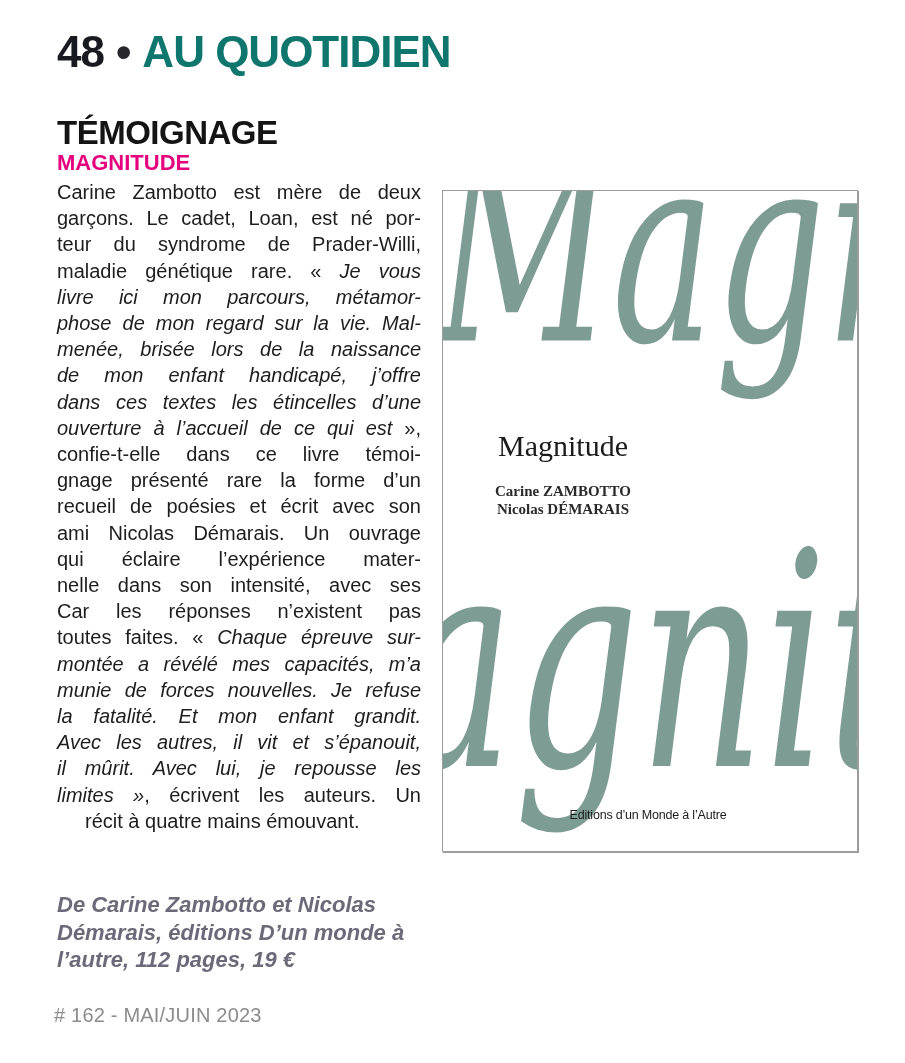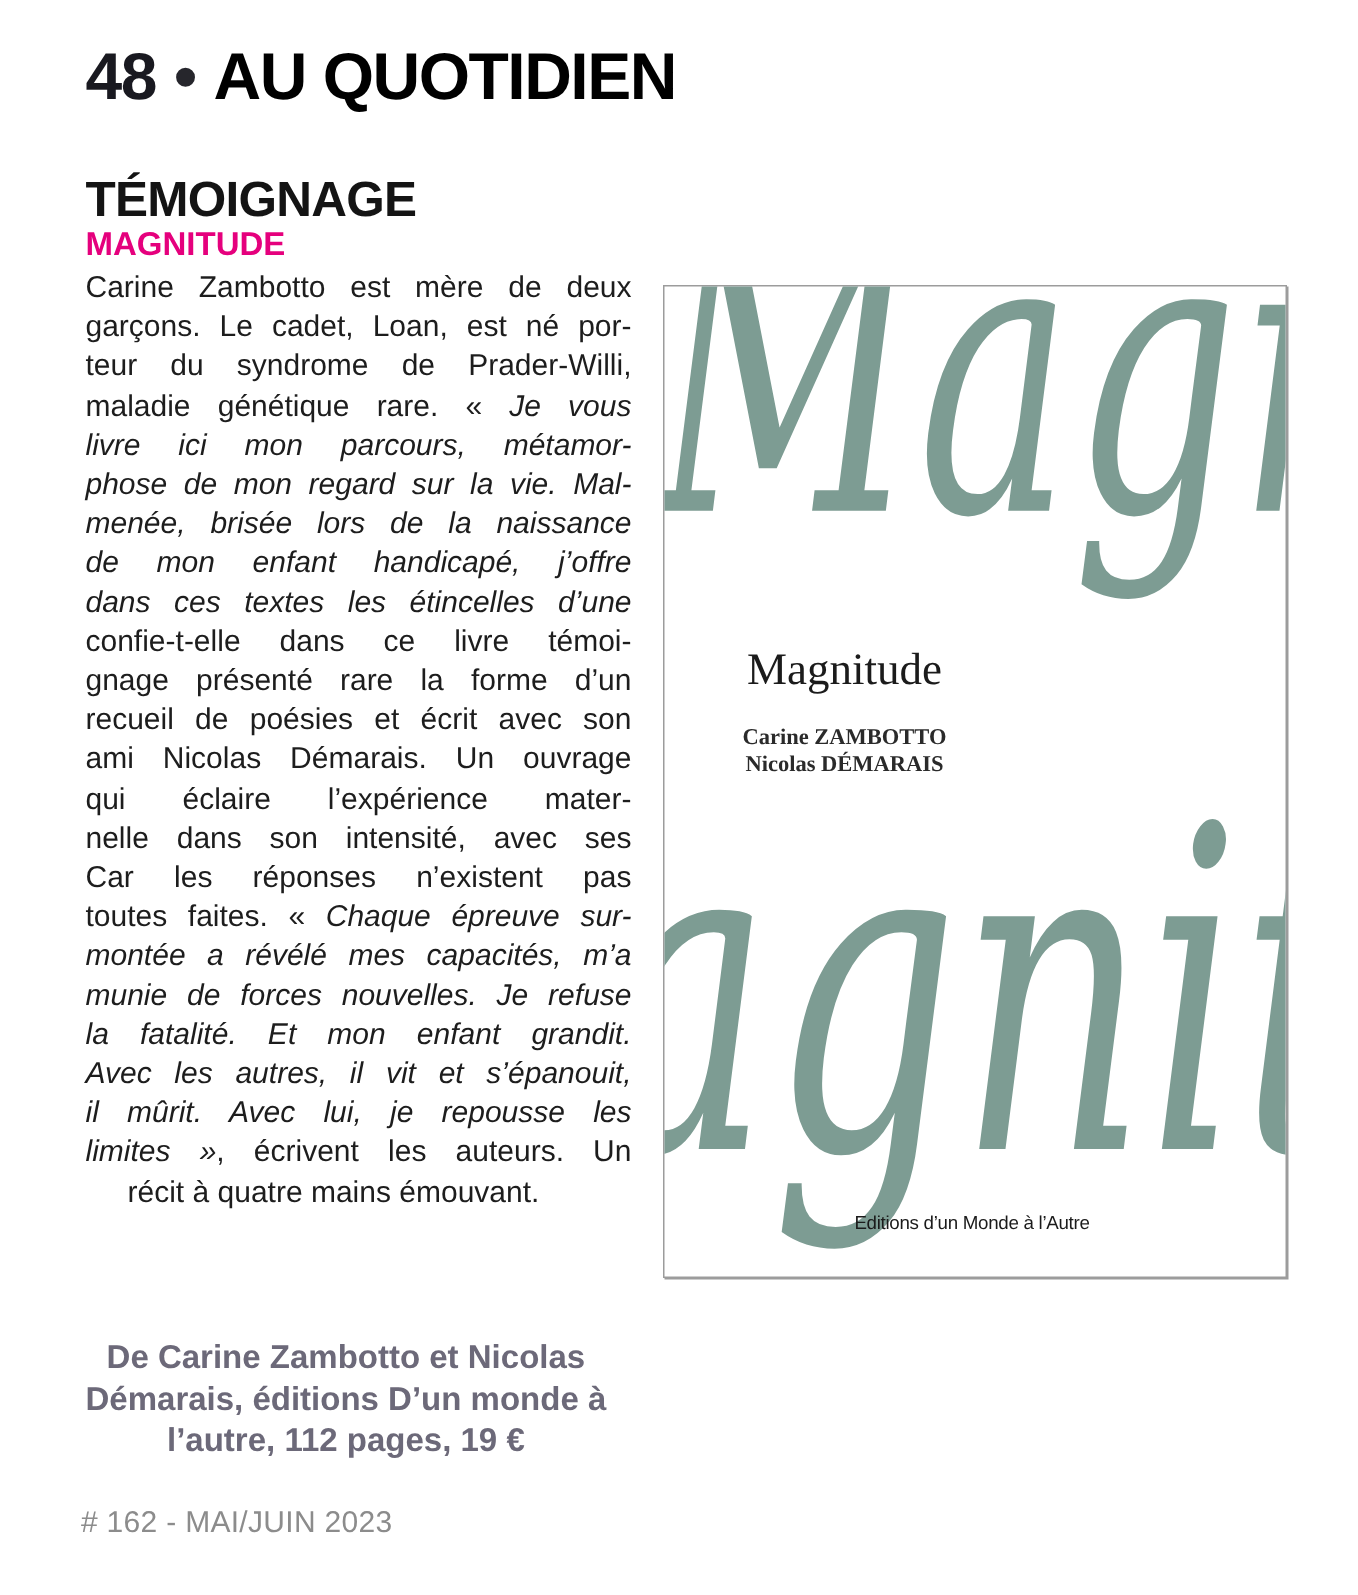--- a/index.html
+++ b/index.html
@@ -10,35 +10,35 @@
     background: #ffffff;
     overflow: hidden;
     font-family: "Liberation Sans", sans-serif;
   }
   .abs { position: absolute; }
 
   
   .header { left: 57px; top: 27px; font-size: 44px; font-weight: 800; letter-spacing: -1px; white-space: nowrap; }
   .pnum   { color: #191920; }
   .bullet { color: #26262c; margin: 0 12px; }
-  .section{ color: #000000; }
+  .section{ color: #0f766e; }
 
   
   .cat   { left: 57px; top: 114px; font-size: 33px; font-weight: 900; color: #141414; letter-spacing: -0.5px; }
   .title { left: 57px; top: 150px; font-size: 22px; font-weight: 800; color: #e5007d; }
 
   
   .body-col { left: 57px; top: 179px; width: 364px; font-size: 20px; line-height: 26.2px; color: #1d1d1d; }
   .bline { text-align: justify; text-align-last: justify; white-space: normal; }
   .bline-last { text-align-last: left; margin-left: 28px; }
   .it { font-style: italic; }
   .rm { font-style: normal; }
 
   
-  .credit { left: 57px; top: 891px; font-size: 22px; line-height: 27.5px; font-weight: 700; color: #6c6979; text-align: center; }
+  .credit { left: 57px; top: 891px; font-size: 22px; line-height: 27.5px; font-weight: 700; font-style: italic; color: #6c6979; }
 
   
   .footer { left: 54px; top: 1004px; font-size: 20px; font-weight: 400; color: #8c8c8c; letter-spacing: 0.2px; }
 
   
   .cover {
     left: 442px; top: 190px; width: 414px; height: 660px;
     background: #ffffff;
     border: 1px solid #9c9c9c;
     box-shadow: 1px 1px 0 #9c9c9c;
@@ -64,20 +64,21 @@
   <div class="abs body-col">
       <div class="bline"><span class="rm">Carine Zambotto est mère de deux</span></div>
       <div class="bline"><span class="rm">garçons. Le cadet, Loan, est né por-</span></div>
       <div class="bline"><span class="rm">teur du syndrome de Prader-Willi,</span></div>
       <div class="bline"><span class="rm">maladie génétique rare. « </span><span class="it">Je vous</span></div>
       <div class="bline"><span class="it">livre ici mon parcours, métamor-</span></div>
       <div class="bline"><span class="it">phose de mon regard sur la vie. Mal-</span></div>
       <div class="bline"><span class="it">menée, brisée lors de la naissance</span></div>
       <div class="bline"><span class="it">de mon enfant handicapé, j’offre</span></div>
       <div class="bline"><span class="it">dans ces textes les étincelles d’une</span></div>
+      <div class="bline"><span class="it">ouverture à l’accueil de ce qui est</span><span class="rm"> »,</span></div>
       <div class="bline"><span class="rm">confie-t-elle dans ce livre témoi-</span></div>
       <div class="bline"><span class="rm">gnage présenté rare la forme d’un</span></div>
       <div class="bline"><span class="rm">recueil de poésies et écrit avec son</span></div>
       <div class="bline"><span class="rm">ami Nicolas Démarais. Un ouvrage</span></div>
       <div class="bline"><span class="rm">qui éclaire l’expérience mater-</span></div>
       <div class="bline"><span class="rm">nelle dans son intensité, avec ses</span></div>
       <div class="bline"><span class="rm">Car les réponses n’existent pas</span></div>
       <div class="bline"><span class="rm">toutes faites. « </span><span class="it">Chaque épreuve sur-</span></div>
       <div class="bline"><span class="it">montée a révélé mes capacités, m’a</span></div>
       <div class="bline"><span class="it">munie de forces nouvelles. Je refuse</span></div>

